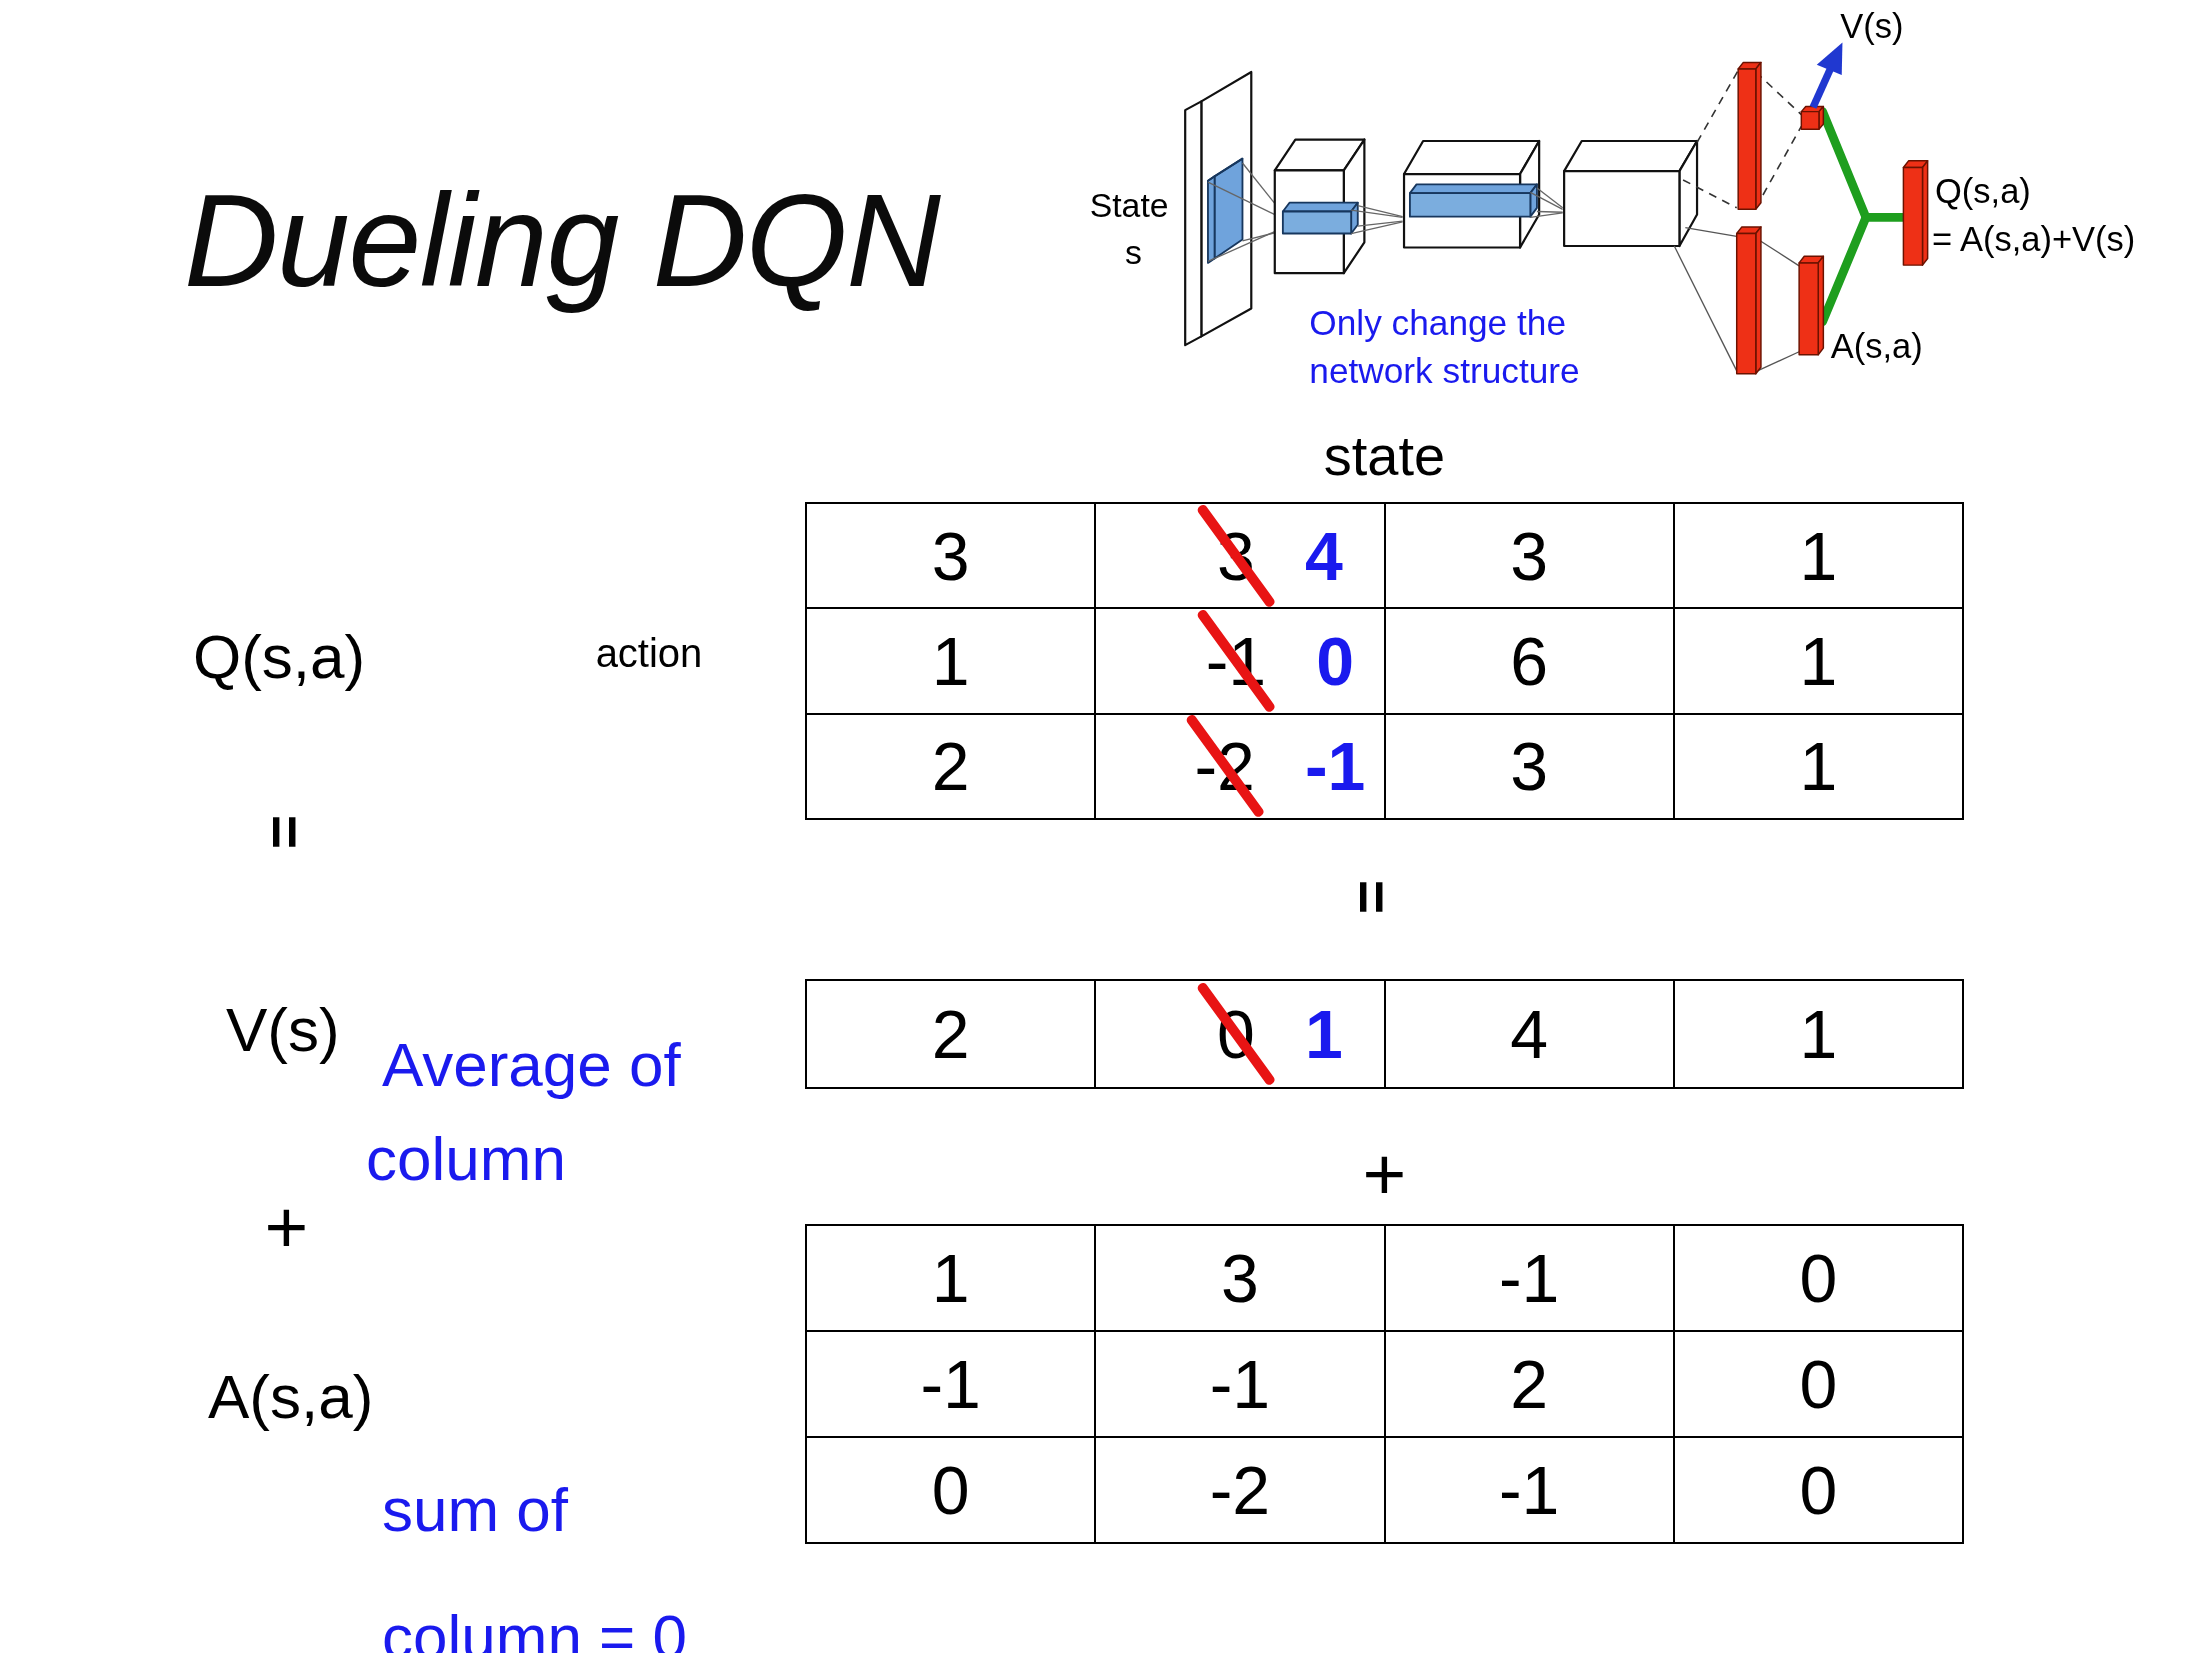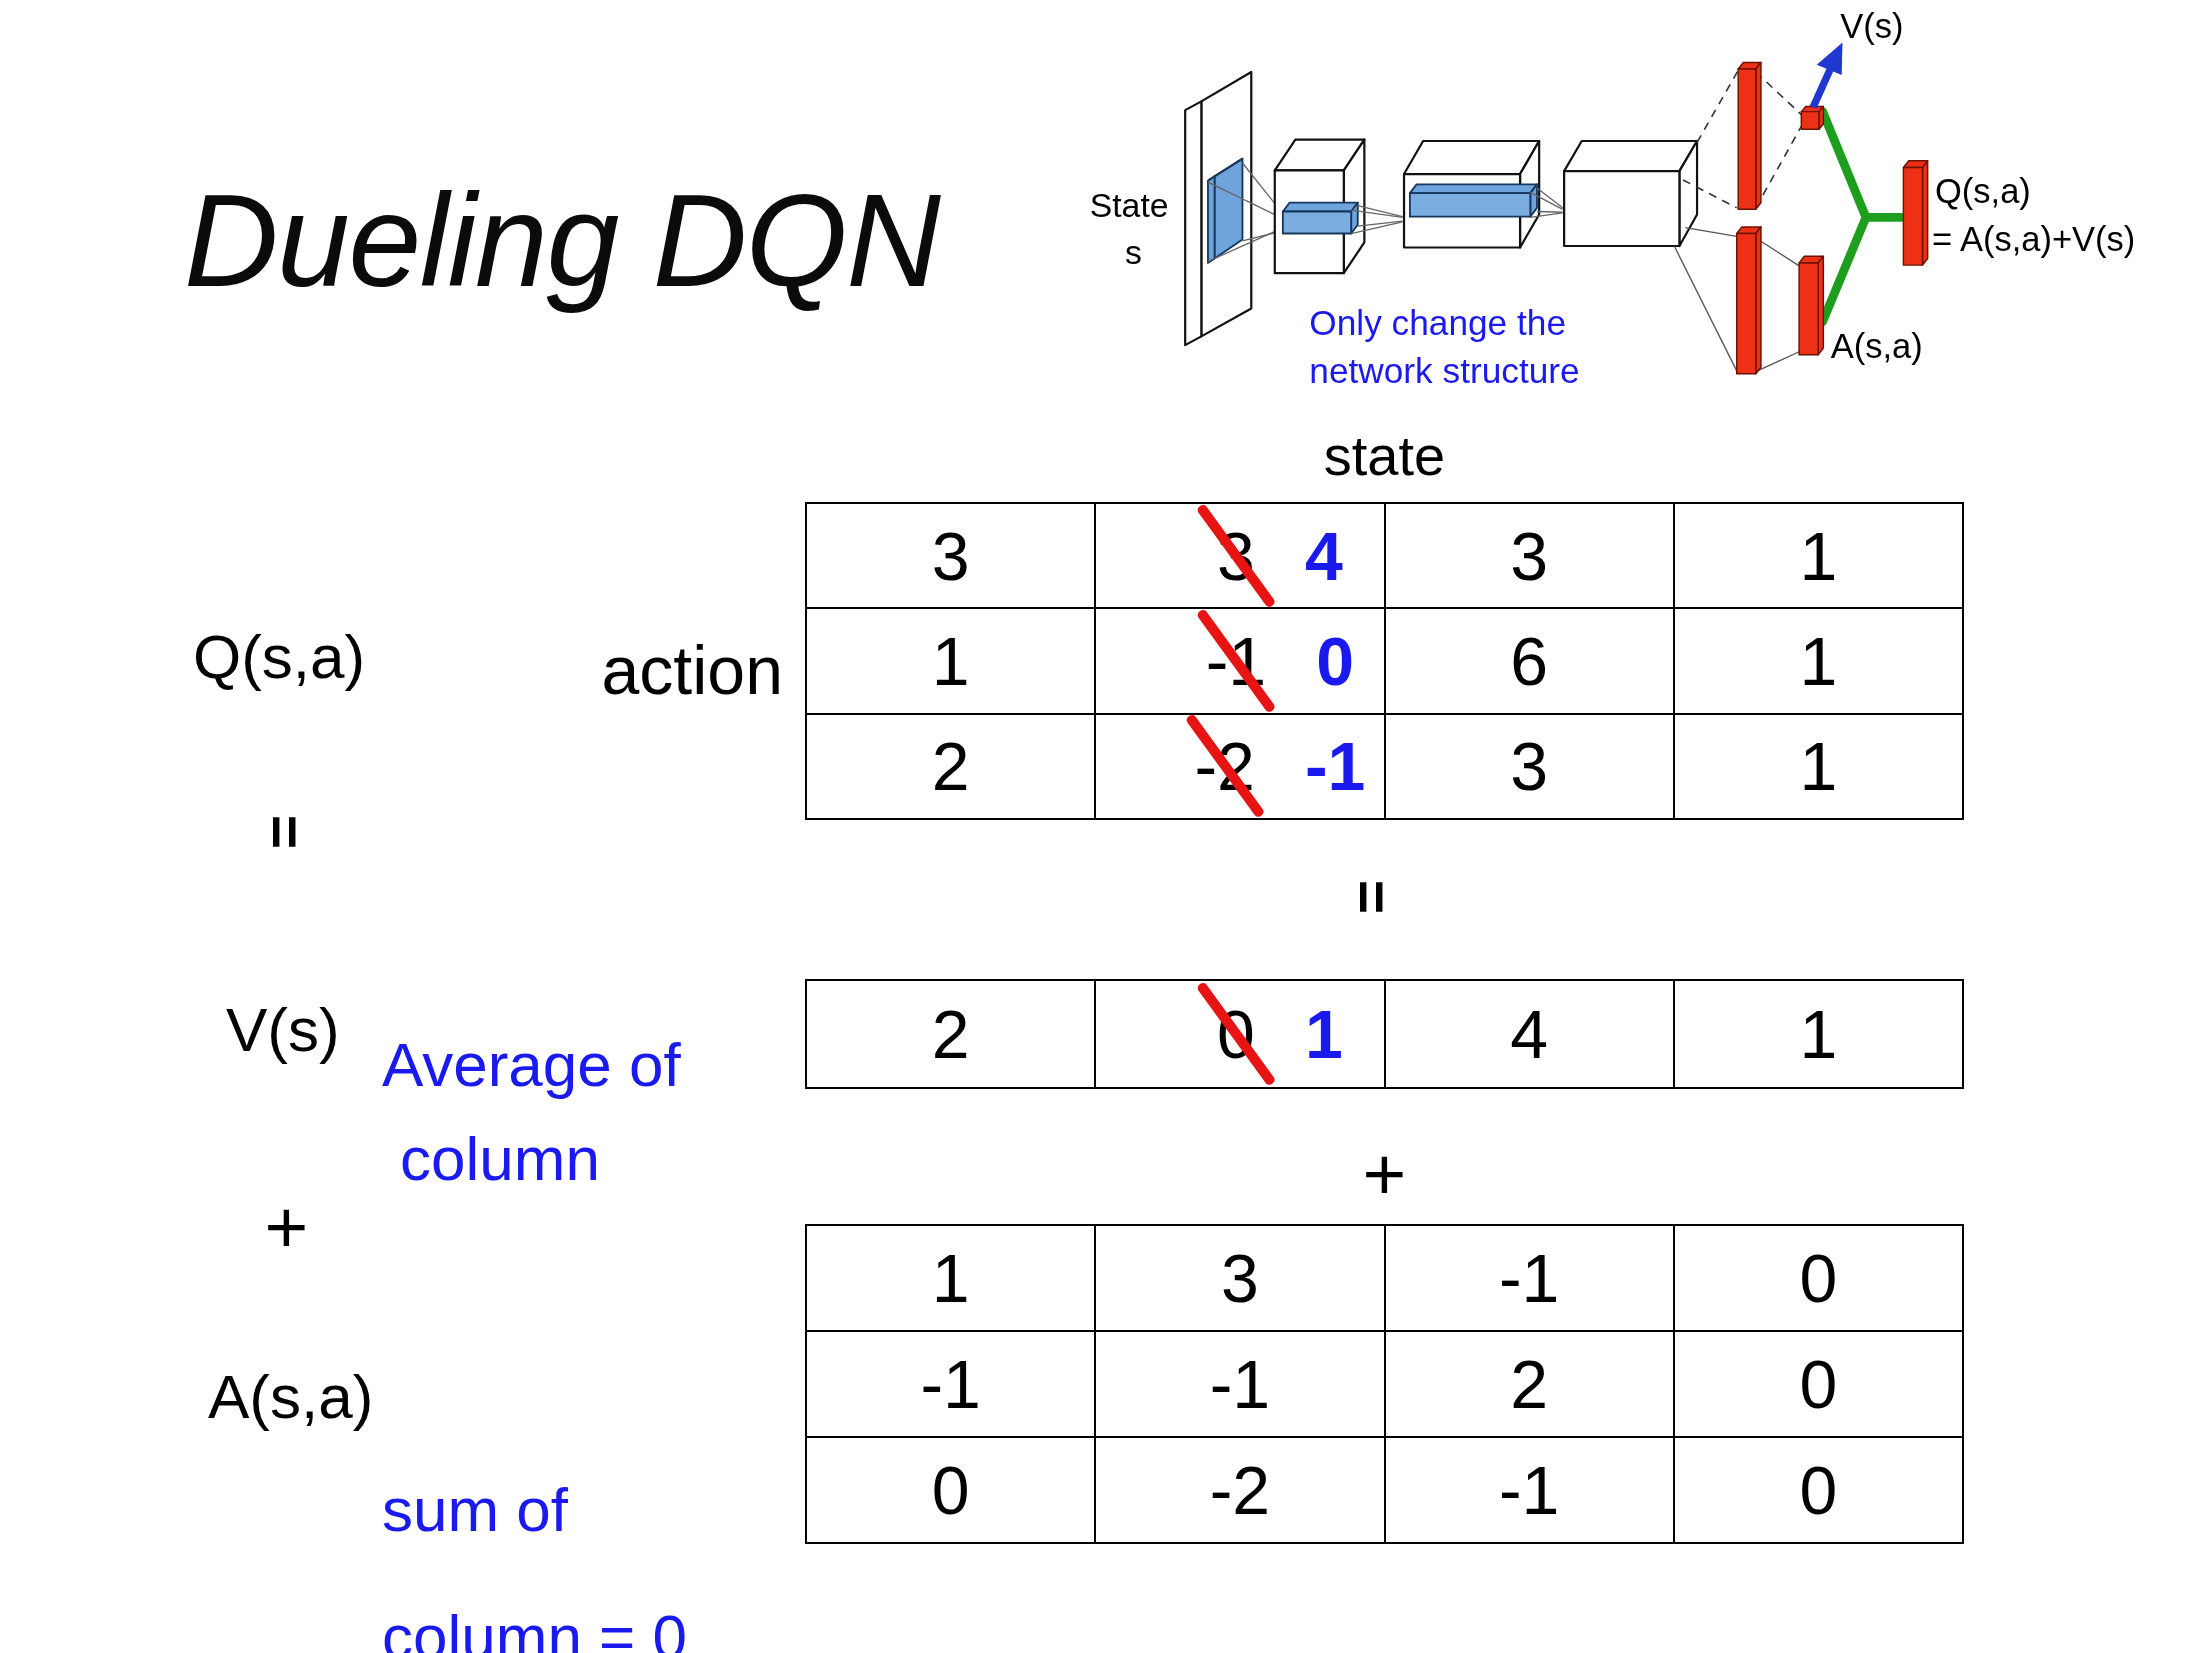--- a/index.html
+++ b/index.html
@@ -11,37 +11,37 @@
     color:#000;
     overflow:hidden;
   }
   .abs{position:absolute;}
   #title{
     left:184px;top:165px;
     font-size:131px;font-weight:300;letter-spacing:-1.5px;color:#0b0b0b;font-style:italic;
   }
   .hdr{font-size:56px;color:#000;}
   #state-header{left:805px;top:423px;width:1159px;text-align:center;}
-  #action-label{left:515px;top:631px;width:268px;text-align:right;font-size:68px;}
+  #action-label{left:515px;top:631px;width:268px;text-align:center;font-size:40px;}
   .eqlabel{font-size:62px;color:#000;}
   #q-label{left:193px;top:621px;}
   #v-label{left:226px;top:994px;}
   #a-label{left:208px;top:1361px;}
   .rot-eq{
     font-size:59px;font-weight:700;width:44px;height:62px;line-height:62px;
     text-align:center;transform:rotate(90deg);
   }
   #eq-left{left:263px;top:801px;}
   #eq-center{left:1350px;top:866px;}
   .plus{font-size:75px;font-weight:500;width:51px;height:76px;line-height:76px;text-align:center;}
   #plus-left{left:261px;top:1189px;}
   #plus-center{left:1359px;top:1136px;}
   .bluenote{font-size:62px;color:#1a1aee;}
   #avg-note-1{left:382px;top:1029px;}
-  #avg-note-2{left:400px;top:1123px;}
+  #avg-note-2{left:366px;top:1123px;}
   #sum-note-1{left:382px;top:1474px;}
   #sum-note-2{left:382px;top:1579px;margin-top:22px;}
 
   
   .mtable{
     position:absolute;left:805px;width:1159px;
     border:2.2px solid #000;background:#fff;
     display:flex;flex-direction:column;box-sizing:border-box;
   }
   #q-table{top:502px;height:318px;}

